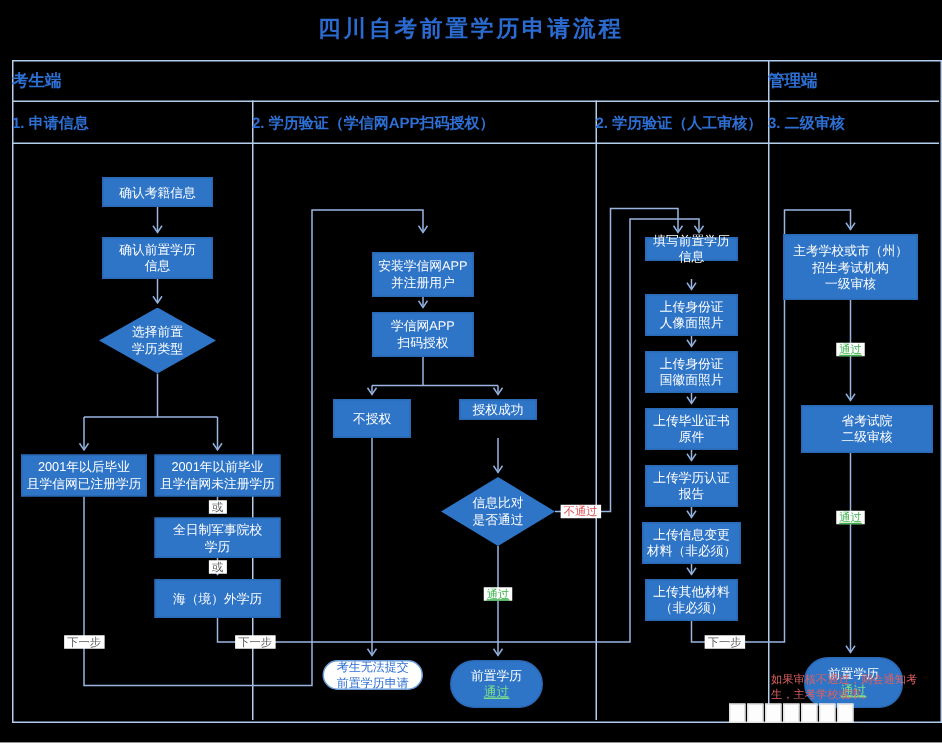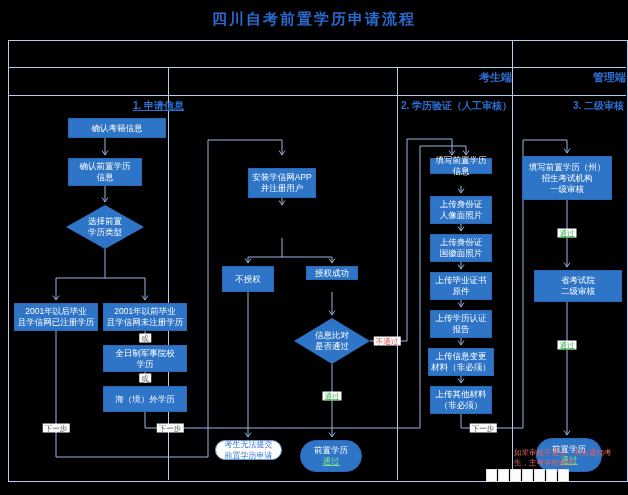--- a/index.html
+++ b/index.html
@@ -1,21 +1,21 @@
 <!DOCTYPE html>
 <html><head>
 <meta charset="utf-8">
 <style>
   html,body{margin:0;padding:0;background:#fff;}
   .stage{position:relative;width:628px;height:495px;background:#000000;
          font-family:"Liberation Sans",sans-serif;overflow:hidden;}
   .title{position:absolute;left:0;right:0;top:10px;text-align:center;
          font-size:15px;font-weight:bold;letter-spacing:2px;color:#2b6bd0;}
   .bline{position:absolute;background:#b3cdec;}
-  .lane-h{position:absolute;text-align:right;font-weight:bold;color:#2d6fd3;margin-top:24px;}
+  .lane-h{position:absolute;text-align:left;font-weight:bold;color:#2d6fd3;}
   .lane-top{top:46px;font-size:11px;}
   .lane-sub{top:75px;font-size:10px;}
   .node{position:absolute;background:#2e74c7;border:1px solid #2a69b5;color:#fff;
         display:flex;align-items:center;justify-content:center;text-align:center;
         font-size:8.5px;line-height:11px;white-space:pre-line;box-sizing:border-box;}
   .diamond{position:absolute;background:#2e74c7;color:#fff;display:flex;align-items:center;
         justify-content:center;text-align:center;font-size:8.5px;line-height:11px;
         white-space:pre-line;clip-path:polygon(50% 0,100% 50%,50% 100%,0 50%);}
   .stadium{border-radius:16px;flex-direction:column;}
   .stadium-white{background:#fff;border:1px solid #6a9bd8;color:#2d6fd3;}
@@ -39,21 +39,22 @@
 
   <div class="bline" style="left:8px;top:40px;width:618px;height:440px;background:none;border:1px solid #b3cdec;"></div>
   <div class="bline" style="left:8px;top:67px;width:618px;height:1px;"></div>
   <div class="bline" style="left:8px;top:95px;width:618px;height:1px;"></div>
   <div class="bline" style="left:168px;top:67px;width:1px;height:413px;"></div>
   <div class="bline" style="left:397px;top:67px;width:1px;height:413px;"></div>
   <div class="bline" style="left:512px;top:40px;width:1px;height:440px;"></div>
 
   <div class="lane-h lane-top" style="left:8px;width:504px;">考生端</div>
   <div class="lane-h lane-top" style="left:512px;width:114px;">管理端</div>
-  <div class="lane-h lane-sub" style="left:24px;width:160px;text-decoration:underline;">1. 申请信息</div>
+  <div class="lane-h lane-sub" style="left:8px;width:160px;">1. 申请信息</div>
+  <div class="lane-h lane-sub" style="left:168px;width:229px;">2. 学历验证（学信网APP扫码授权）</div>
   <div class="lane-h lane-sub" style="left:397px;width:115px;">2. 学历验证（人工审核）</div>
   <div class="lane-h lane-sub" style="left:512px;width:112px;">3. 二级审核</div>
 
   <svg class="wires" width="628" height="495">
     <defs>
       <marker id="arr" viewBox="0 0 8 8" markerWidth="8" markerHeight="8" refX="6" refY="4" orient="auto" markerUnits="userSpaceOnUse">
         <path d="M1.5,1 L6,4 L1.5,7" fill="none" stroke="#8fb0df" stroke-width="1"></path>
       </marker>
     </defs>
     <g fill="none" stroke="#9ab5e2" stroke-width="1">
@@ -81,35 +82,37 @@
       <polyline points="461,262 461,269" marker-end="url(#arr)"></polyline>
       <polyline points="461,300 461,307" marker-end="url(#arr)"></polyline>
       <polyline points="461,338 461,345" marker-end="url(#arr)"></polyline>
       <polyline points="461,376 461,383" marker-end="url(#arr)"></polyline>
       <polyline points="461,414 461,428 523,428 523,140 567,140 567,153" marker-end="url(#arr)"></polyline>
       <polyline points="567,200 567,267" marker-end="url(#arr)"></polyline>
       <polyline points="567,302 567,435" marker-end="url(#arr)"></polyline>
     </g>
   </svg>
 
-  <div class="node" style="left:68px;top:118px;width:98px;height:20px;">确认考籍信息</div>
+  <div class="node" style="left:68px;top:118px;width:74px;height:20px;">确认考籍信息</div>
   <div class="node" style="left:68px;top:158px;width:74px;height:28px;">确认前置学历
 信息</div>
   <div class="diamond" style="left:66px;top:205px;width:78px;height:44px;">选择前置
 学历类型</div>
   <div class="node" style="left:14px;top:303px;width:84px;height:28px;">2001年以后毕业
 且学信网已注册学历</div>
   <div class="node" style="left:103px;top:303px;width:84px;height:28px;">2001年以前毕业
 且学信网未注册学历</div>
   <div class="node" style="left:103px;top:345px;width:84px;height:27px;">全日制军事院校
 学历</div>
   <div class="node" style="left:103px;top:386px;width:84px;height:26px;">海（境）外学历</div>
 
   <div class="node" style="left:248px;top:168px;width:68px;height:30px;">安装学信网APP
 并注册用户</div>
+  <div class="node" style="left:248px;top:208px;width:68px;height:30px;">学信网APP
+扫码授权</div>
   <div class="node" style="left:222px;top:266px;width:52px;height:26px;">不授权</div>
   <div class="node" style="left:306px;top:266px;width:52px;height:14px;">授权成功</div>
   <div class="diamond" style="left:294px;top:318px;width:76px;height:46px;">信息比对
 是否通过</div>
   <div class="node stadium stadium-white" style="left:215px;top:440px;width:67px;height:20px;font-size:8px;">考生无法提交
 前置学历申请</div>
   <div class="node stadium" style="left:300px;top:440px;width:62px;height:32px;">
     <span>前置学历</span>
     <span class="s-line2">通过</span>
   </div>
@@ -122,21 +125,21 @@
 国徽面照片</div>
   <div class="node" style="left:430px;top:272px;width:62px;height:28px;">上传毕业证书
 原件</div>
   <div class="node" style="left:430px;top:310px;width:62px;height:28px;">上传学历认证
 报告</div>
   <div class="node" style="left:428px;top:348px;width:66px;height:28px;">上传信息变更
 材料（非必须）</div>
   <div class="node" style="left:430px;top:386px;width:62px;height:28px;">上传其他材料
 （非必须）</div>
 
-  <div class="node" style="left:522px;top:156px;width:90px;height:44px;">填写前置学历（州）
+  <div class="node" style="left:522px;top:156px;width:90px;height:44px;">主考学校或市（州）
 招生考试机构
 一级审核</div>
   <div class="node" style="left:534px;top:270px;width:88px;height:32px;">省考试院
 二级审核</div>
   <div class="node stadium" style="left:536px;top:438px;width:66px;height:34px;">
     <span>前置学历</span>
     <span class="s-line2">通过</span>
   </div>
 
   <span class="lbl" style="left:145px;top:338px;">或</span>

